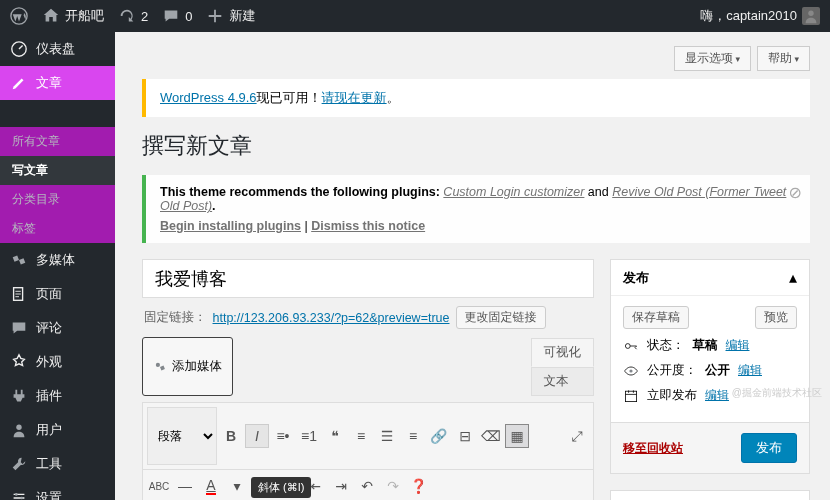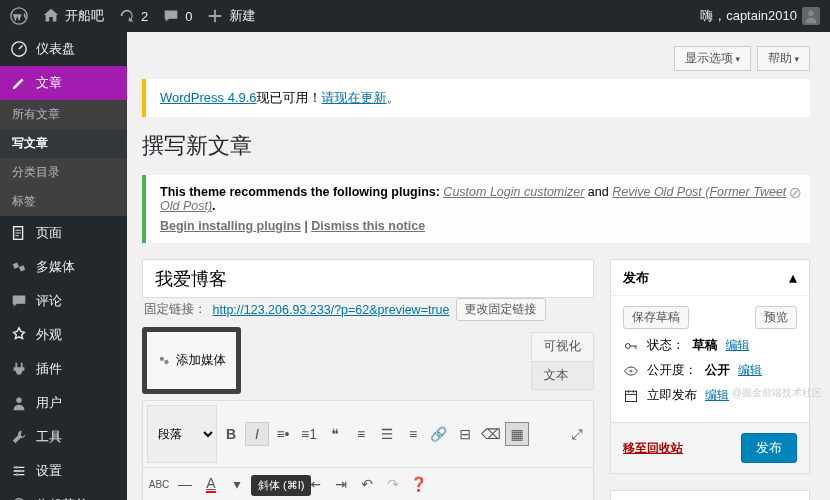--- a/index.html
+++ b/index.html
@@ -1,48 +1,48 @@
 <!DOCTYPE html>
 <html><head>
 <meta charset="utf-8">
 <style>
 * { margin: 0; padding: 0; box-sizing: border-box; font-family: -apple-system, BlinkMacSystemFont, "Segoe UI", sans-serif; }
 body { background: #f1f1f1; width: 830px; height: 500px; overflow: hidden; position: relative; }
 .adminbar { background: #23282d; height: 32px; display: flex; align-items: center; padding: 0 10px; color: #eee; font-size: 13px; justify-content: space-between; }
 .adminbar-left, .adminbar-right { display: flex; align-items: center; gap: 14px; }
 .adminbar-item { display: flex; align-items: center; gap: 5px; cursor: pointer; }
 .adminbar svg { width: 18px; height: 18px; fill: #a0a5aa; }
-.sidebar { position: absolute; left: 0; top: 32px; width: 127px; background: #23282d; height: 468px; color: #eee; font-size: 13px; }
+.sidebar { position: absolute; left: 0; top: 32px; width: 115px; background: #23282d; height: 468px; color: #eee; font-size: 13px; }
 .sidebar-item { display: flex; align-items: center; gap: 8px; padding: 8px 10px; cursor: pointer; color: #eee; }
-.sidebar-item.current { background: #a21caf; color: #fff; align-items: center; }
+.sidebar-item.current { background: #d946ef; color: #fff; align-items: center; }
 .sidebar-item svg { width: 18px; height: 18px; fill: #a0a5aa; }
 .sidebar-item.current svg { fill: #fff; }
-.submenu { background: #404040; }
+.submenu { background: #a21caf; margin-top: 27px; }
 .submenu-item { padding: 6px 12px; font-size: 12px; cursor: pointer; color: #b4b9be; }
 .submenu-item.current { background: #32373c; color: #fff; font-weight: 600; }
 .content { margin-left: 122px; padding: 10px 20px; }
 .top-buttons { display: flex; justify-content: flex-end; gap: 6px; padding: 4px 0; }
 .btn-outline { border: 1px solid #ccc; background: #f7f7f7; padding: 3px 10px; font-size: 12px; cursor: pointer; color: #555; }
 .btn-outline::after { content: " ▾"; font-size: 9px; }
 .update-nag { border-left: 4px solid #ffb900; background: #fff; padding: 10px 14px; margin: 4px 0 14px; font-size: 13px; }
 .update-nag a { color: #0073aa; text-decoration: underline; }
 .page-title { font-size: 22px; font-weight: 400; color: #23282d; margin: 4px 0 14px; }
 .notice { border-left: 4px solid #46b450; background: #fefefe; padding: 10px 14px; margin-bottom: 16px; font-size: 12.5px; position: relative; }
 .notice a { color: #737373; }
 .notice em { font-style: italic; text-decoration: underline; }
 .notice-dismiss { position: absolute; right: 8px; top: 8px; color: #aaa; font-size: 16px; cursor: pointer; }
 .columns { display: flex; gap: 16px; align-items: flex-start; }
 .col-main { flex: 1; }
 .col-side { width: 200px; }
 .title-input { width: 100%; font-size: 18px; padding: 8px 12px; border: 1px solid #ddd; background: #fff; }
-.permalink-row { display: flex; align-items: center; gap: 6px; margin: 0 2px; font-size: 12.5px; color: #666; }
+.permalink-row { display: flex; align-items: center; gap: 6px; margin: 8px 2px; font-size: 12.5px; color: #666; }
 .permalink-row a { color: #0073aa; text-decoration: underline; }
 .btn-sm { border: 1px solid #ccc; background: #f7f7f7; padding: 2px 8px; font-size: 12px; cursor: pointer; color: #555; border-radius: 3px; }
 .media-row { display: flex; align-items: center; margin: 6px 0; }
-.media-btn { border: 5px solid #404040; background: #f7f7f7; padding: 20px 10px; font-size: 12.5px; cursor: pointer; display: flex; align-items: center; gap: 5px; border-radius: 3px; }
+.media-btn { border: 1px solid #404040; background: #f7f7f7; padding: 20px 10px; font-size: 12.5px; cursor: pointer; display: flex; align-items: center; gap: 5px; border-radius: 3px; }
 .editor-tabs { margin-left: auto; display: flex; flex-direction: column; }
 .etab { border: 1px solid #ddd; padding: 5px 12px; font-size: 12.5px; background: #ebebeb; cursor: pointer; color: #555; }
 .etab.active { background: #f5f5f5; border-bottom-color: #f5f5f5; }
 .toolbar { background: #f5f5f5; border: 1px solid #ddd; padding: 4px; display: flex; align-items: center; gap: 2px; flex-wrap: wrap; }
 .toolbar select { font-size: 12px; padding: 20px 6px; min-width: 70px; border: 1px solid #ddd; }
 .tbtn { width: 24px; height: 24px; display: flex; align-items: center; justify-content: center; cursor: pointer; border: 1px solid transparent; font-size: 14px; color: #555; }
 .tbtn.active { background: #e5e5e5; border-color: #ccc; }
 .tbtn.boxed { border-color: #888; background: #dcdcde; }
 .toolbar-expand { margin-left: auto; }
 .editor-body { border: 1px solid #ddd; border-top: none; background: #fff; min-height: 120px; padding: 14px; font-size: 15px; position: relative; }
@@ -122,30 +122,30 @@
       <span>文章</span>
     </div>
   <div class="submenu">
     <div class="submenu-item">所有文章</div>
     <div class="submenu-item current">写文章</div>
     <div class="submenu-item">分类目录</div>
     <div class="submenu-item">标签</div>
   </div>
   <div class="sidebar-item">
       <svg viewBox="0 0 20 20">
+        <path d="M3 7l5-2 2 5 5-2 2 5-5 2-2-5-5 2z"></path>
+      </svg>
+      <span>多媒体</span>
+    </div>
+  <div class="sidebar-item">
+      <svg viewBox="0 0 20 20">
         <rect x="4" y="3" width="10" height="14" fill="none" stroke="currentColor" stroke-width="1.5"></rect>
         <path d="M6 7h6M6 10h6M6 13h4" stroke="currentColor"></path>
       </svg>
       <span>页面</span>
-    </div>
-  <div class="sidebar-item">
-      <svg viewBox="0 0 20 20">
-        <path d="M3 7l5-2 2 5 5-2 2 5-5 2-2-5-5 2z"></path>
-      </svg>
-      <span>多媒体</span>
     </div>
   <div class="sidebar-item">
       <svg viewBox="0 0 20 20">
         <path d="M3 4h14v9H8l-4 3v-3H3z"></path>
       </svg>
       <span>评论</span>
     </div>
   <div class="sidebar-item">
       <svg viewBox="0 0 20 20">
         <path d="M10 2l2 4 4 1-3 3 1 4-4-2-4 2 1-4-3-3 4-1z" fill="none" stroke="currentColor" stroke-width="1.5"></path>

